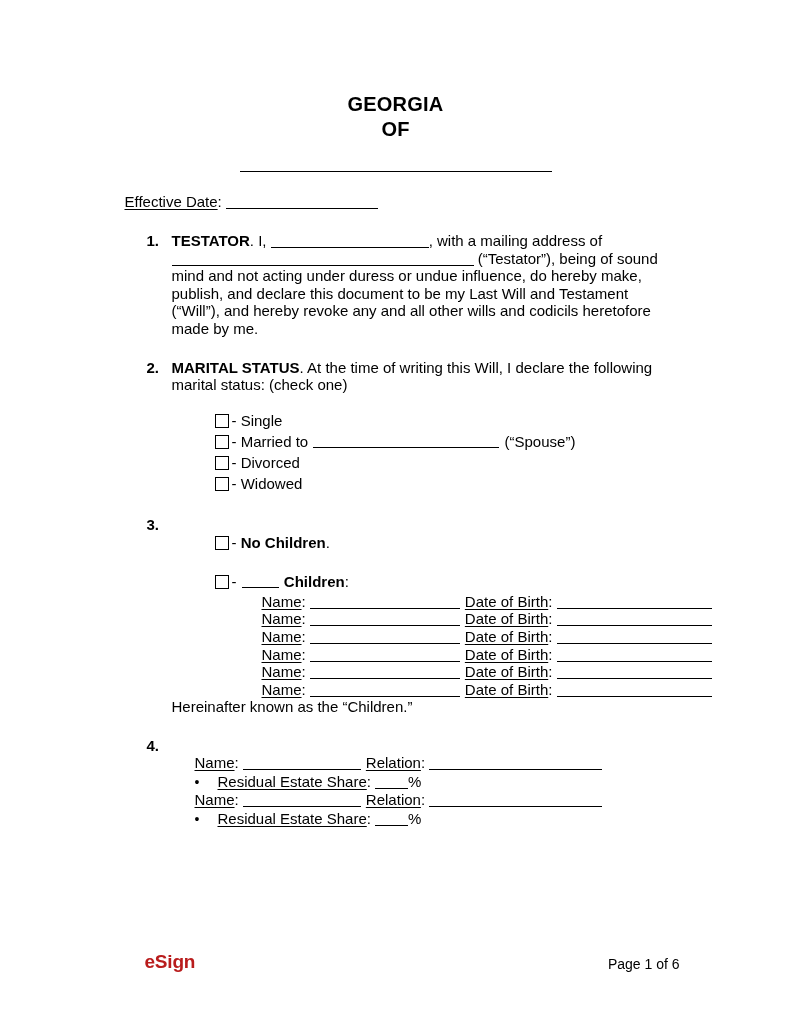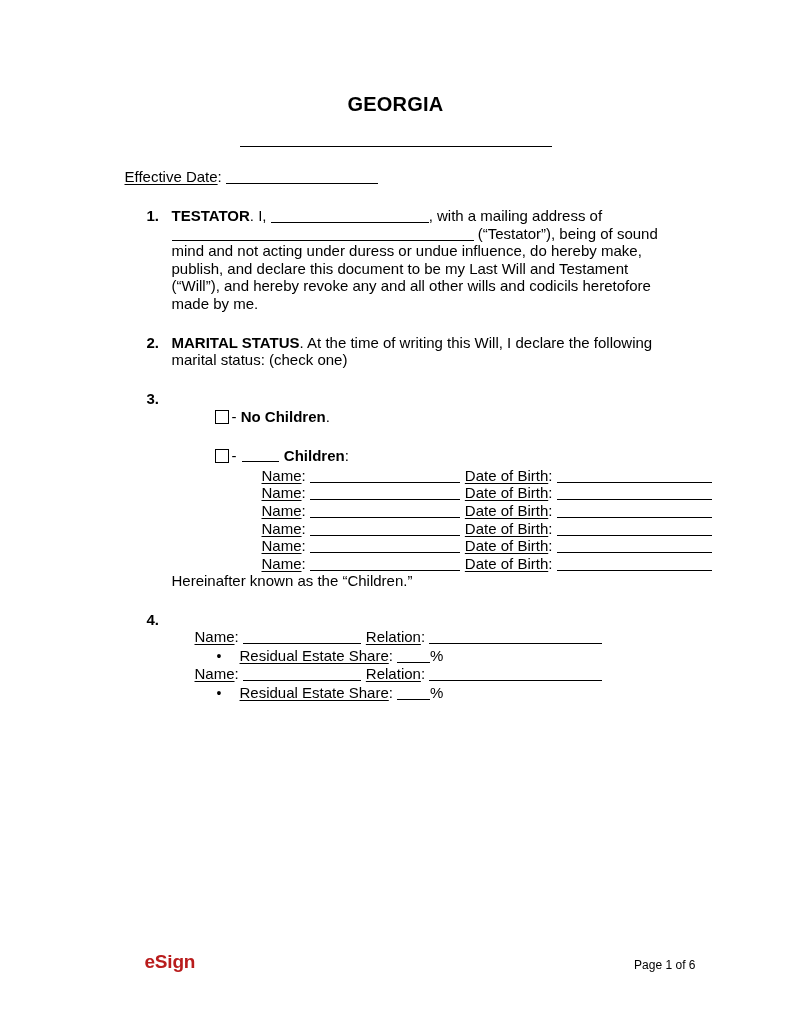--- a/index.html
+++ b/index.html
@@ -57,55 +57,62 @@
     background:#fff;
   }
   .opt .blank { margin:0 1px; }
   .opt-gap { margin-top:18px; }
   .child-rows { margin-left:90px; }
   .child-row { line-height:17.6px; white-space:pre; }
   .dob-label { margin-left:5px; }
   .note { }
   .ben-block { margin:17px 0 0 23px; }
   .ben-row { line-height:18.6px; white-space:pre; }
-  .ben-bullet { line-height:18.6px; margin-left:22px; white-space:pre; }
+  .ben-bullet { line-height:18.6px; margin-left:0; white-space:pre; }
   .bullet { display:inline-block; width:23px; font-size:14px; }
   .brand {
     position:absolute; left:113px; bottom:51px;
     font-weight:bold; font-size:19px; letter-spacing:-0.2px; color:#b91c1c;
   }
   .pageno {
-    position:absolute; right:64px; bottom:52px;
-    font-size:12px;
+    position:absolute; right:80px; bottom:52px;
+    font-size:14px;
   }
 </style>
 </head>
 <body>
 
 <div class="page">
 
   <div class="title-block">
     <div>GEORGIA</div>
+    <div>OF</div>
   </div>
 
   <div class="name-line"></div>
 
   <div class="effective"><span class="u">Effective Date</span><span>: </span><span class="blank w152"></span></div>
 
   <div class="sections">
 
     <div class="section">
       <span class="num">1.</span>
       <div class="content"><b>TESTATOR</b><span>. I, </span><span class="blank w158"></span><span>, with a mailing address of </span><span class="blank w302"></span><span> (“Testator”), being of sound mind and not acting under duress or undue influence, do hereby make, publish, and declare this document to be my Last Will and Testament (“Will”), and hereby revoke any and all other wills and codicils heretofore made by me.</span></div>
     </div>
 
     <div class="section">
       <span class="num">2.</span>
       <div class="content">
         <div><b>MARITAL STATUS</b><span>. At the time of writing this Will, I declare the following marital status: (check one)</span></div>
+        <div class="opts">
+          <div class="opt"><span class="cb"></span><span>- Single</span></div>
+          <div class="opt"><span class="cb"></span><span>- Married to </span><span class="blank w186"></span><span> (“Spouse”)</span></div>
+          <div class="opt"><span class="cb"></span><span>- Divorced</span></div>
+          <div class="opt"><span class="cb"></span><span>- Widowed</span></div>
+        </div>
       </div>
     </div>
 
     <div class="section">
       <span class="num">3.</span>
       <div class="content">
 
         <div class="opts">
           <div class="opt"><span class="cb"></span><span>- </span><b>No Children</b><span>.</span></div>
           <div class="opt opt-gap"><span class="cb"></span><span>- </span><span class="blank w37"></span><b> Children</b><span>:</span></div>

